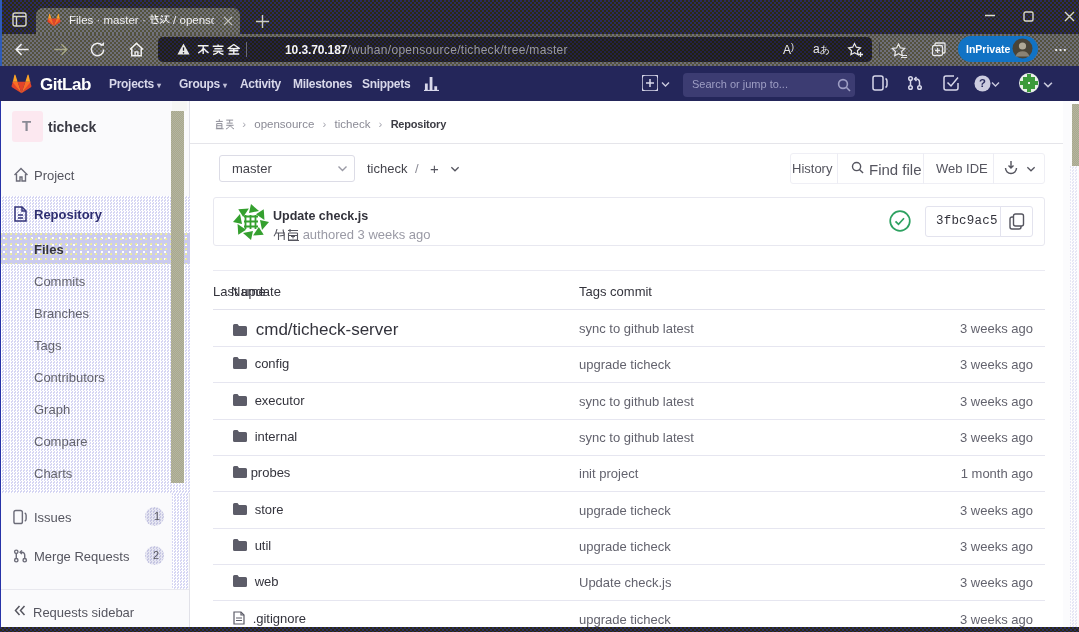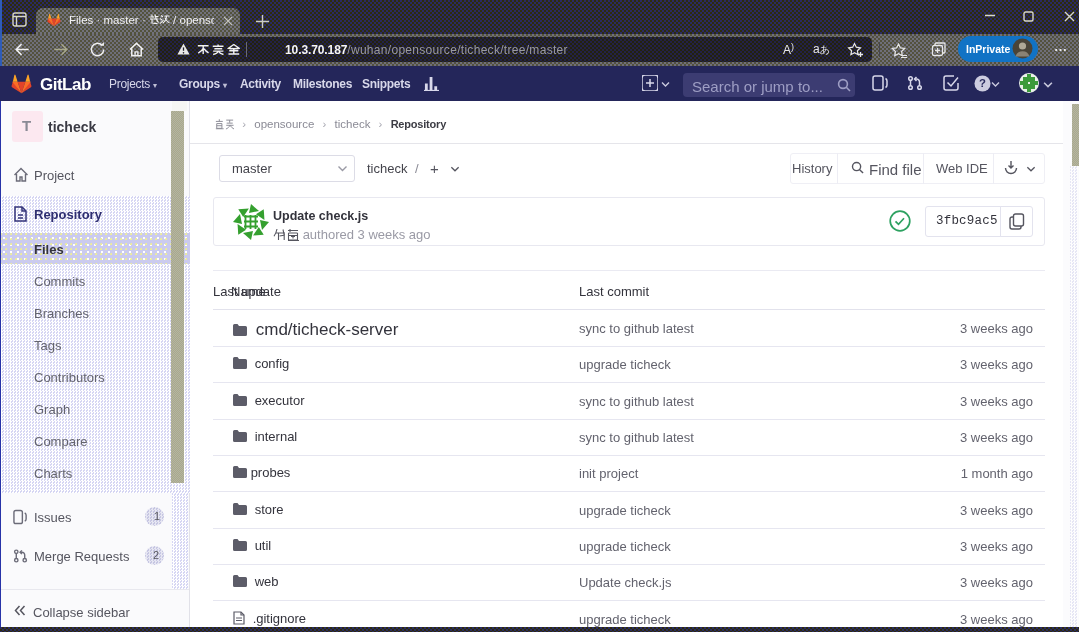--- a/index.html
+++ b/index.html
@@ -159,21 +159,21 @@
 <div class="abs" style="left:0;top:66px;width:1079px;height:35px;background:#24265a;"></div>
 <div class="abs" style="left:11px;top:74px;">
     <svg width="21" height="20" viewBox="0 0 36 34">
 <path fill="#e24329" d="M18 33L11.3 13h13.4z"></path>
       <path fill="#e24329" d="M3.2 13L1 20a2.1 2.1 0 00.8 2.4L18 33zM32.8 13L35 20a2.1 2.1 0 01-.8 2.4L18 33z"></path>
 <path fill="#fc6d26" d="M18 33L24.7 13h9.4zM18 33L11.3 13H1.9z"></path>
 <path fill="#fca326" d="M3.2 13L5.8 1.5a1 1 0 011.9 0L11.3 13zM32.8 13L30.2 1.5a1 1 0 00-1.9 0L24.7 13z"></path>
     </svg>
   </div>
 <div class="abs" style="left:40px;top:75px;color:#fff;font-size:17px;font-weight:bold;letter-spacing:-.5px;">GitLab</div>
-<div class="abs" style="left:109px;top:77px;color:#d8d8ea;font-size:12px;font-weight:normal;letter-spacing:-.3px;text-align:right;">Projects <span style="font-size:8px;opacity:.85;">▾</span></div>
+<div class="abs" style="left:109px;top:77px;color:#d8d8ea;font-size:12px;font-weight:bold;letter-spacing:-.3px;text-align:right;">Projects <span style="font-size:8px;opacity:.85;">▾</span></div>
 <div class="abs" style="left:179px;top:77px;color:#d8d8ea;font-size:12px;font-weight:bold;letter-spacing:-.3px;">Groups <span style="font-size:8px;opacity:.85;">▾</span></div>
 <div class="abs" style="left:240px;top:77px;color:#d8d8ea;font-size:12px;font-weight:bold;letter-spacing:-.3px;">Activity</div>
 <div class="abs" style="left:293px;top:77px;color:#d8d8ea;font-size:12px;font-weight:bold;letter-spacing:-.3px;">Milestones</div>
 <div class="abs" style="left:362px;top:77px;color:#d8d8ea;font-size:12px;font-weight:bold;letter-spacing:-.3px;">Snippets</div>
 <div class="abs" style="left:424px;top:76px;">
     <svg width="15" height="15" viewBox="0 0 16 16">
       <path d="M1 15V8h3v7zM6 15V1h3v14zM11 15v-4h3v4z" fill="#d8d8ea"></path>
       <path d="M0 15.4h16" stroke="#d8d8ea" stroke-width="1.2"></path>
     </svg>
   </div>
@@ -183,21 +183,21 @@
       <rect x="0" y="0" width="16" height="16" rx="3" fill="none" stroke="#d8d8ea" stroke-width="1.5"></rect>
       <path d="M8 4v8M4 8h8" stroke="#d8d8ea" stroke-width="1.5"></path>
     </svg>
   </div>
 <div class="abs" style="left:661px;top:81px;">
     <svg width="9" height="7" viewBox="0 0 9 7">
       <path d="M1 1.5l3.5 3.5L8 1.5" fill="none" stroke="#c8c8dc" stroke-width="1.4"></path>
     </svg>
   </div>
 <div class="abs" style="left:683px;top:73px;width:172px;height:24px;border-radius:4px;background:#3c3c72;"></div>
-<div class="abs" style="left:692px;top:78px;color:#9e9ec4;font-size:15px;">Search or jump to...</div>
+<div class="abs" style="left:692px;top:78px;color:#9e9ec4;font-size:11px;">Search or jump to...</div>
 <div class="abs" style="left:837px;top:78px;">
     <svg width="14" height="14" viewBox="0 0 14 14">
       <circle cx="6" cy="6" r="4.4" fill="none" stroke="#9e9ec4" stroke-width="1.6"></circle>
       <path d="M9.3 9.3L13 13" stroke="#9e9ec4" stroke-width="1.6"></path>
     </svg>
   </div>
 <div class="abs" style="left:872px;top:75px;">
     <svg width="16" height="16" viewBox="0 0 16 16">
       <g fill="none" stroke="#d8d8ea" stroke-width="1.5">
         <rect x="1" y="1" width="10" height="14" rx="2"></rect>
@@ -314,21 +314,21 @@
 <div class="abs" style="left:34px;top:549px;color:#55555f;font-size:13px;">Merge Requests</div>
 <div class="abs" style="left:145px;top:546px;width:19px;height:19px;border-radius:10px;background:repeating-conic-gradient(#e6e6f2 0% 25%,#c6c6e2 25% 50%) 0 0/3px 3px;"></div>
 <div class="abs" style="left:153px;top:549px;color:#55555f;font-size:11px;">2</div>
 
 <div class="abs" style="left:0;top:589px;width:189px;height:1px;background:#e8e8ee;"></div>
 <div class="abs" style="left:14px;top:605px;">
     <svg width="12" height="11" viewBox="0 0 12 11">
       <path d="M5.5 1L1.5 5.5 5.5 10M10.5 1L6.5 5.5 10.5 10" fill="none" stroke="#55555f" stroke-width="1.5"></path>
     </svg>
   </div>
-<div class="abs" style="left:33px;top:605px;color:#55555f;font-size:13px;">Collapse sidebar</div>
+<div class="abs" style="left:33px;top:605px;color:#55555f;font-size:13px;">Requests sidebar</div>
 
 <div class="abs" style="left:172px;top:101px;width:15px;height:10px;background:#f6f6f4;"></div>
 <div class="abs lav" style="left:172px;top:493px;width:16px;height:96px;"></div>
 <div class="abs olive" style="left:171px;top:111px;width:13px;height:372px;"></div>
 
 <div class="abs" style="left:215px;top:118px;color:#8a8a95;font-size:11.5px;">
   <svg width="19" height="12" viewBox="0 0 22 13" style="display:inline-block;vertical-align:-2px;">
       <g stroke="#8a8a95" stroke-width="1.1" fill="none">
         <path d="M1 3.5h8M5 1v2.5M2 6h6M2 8.5h6M2 6v5.5h6V6M1 12h9"></path>
         <path d="M13 2h8M17 2v3M13.5 5.5h7M13 8h8.5M17.2 8c-.6 2-2.5 3.5-4.5 4.3M17.4 8c1 1.8 2.8 3.4 4.6 4.3"></path>
@@ -420,21 +420,21 @@
     <svg width="16" height="17" viewBox="0 0 16 17">
       <g fill="none" stroke="#55555f" stroke-width="1.4">
         <rect x="4.5" y="1" width="10" height="12" rx="2"></rect>
         <path d="M4.5 4H3a2 2 0 00-2 2v8a2 2 0 002 2h7a2 2 0 002-2v-1"></path>
       </g>
     </svg>
   </div>
 
 <div class="abs" style="left:213px;top:270px;width:832px;height:1px;background:#eaeaf2;"></div>
 <div class="abs" style="left:231px;top:284px;color:#33333c;font-size:13px;">Name</div>
-<div class="abs" style="left:579px;top:284px;color:#33333c;font-size:13px;">Last commit</div>
+<div class="abs" style="left:579px;top:284px;color:#33333c;font-size:13px;">Tags commit</div>
 <div class="abs" style="left:213px;top:284px;width:820px;color:#33333c;font-size:13px;">Last update</div>
 <div class="abs" style="left:213px;top:309px;width:832px;height:1px;background:#e2e2ec;"></div>
 <div id="rows">
     <div class="abs" style="left:233px;top:320px;font-size:17px;color:#33333c;"><svg width="14" height="12" viewBox="0 0 14 12" style="display:inline-block;vertical-align:-1px;">
         <path d="M0 1.5A1.5 1.5 0 011.5 0h3l1.5 2h6.5A1.5 1.5 0 0114 3.5v7a1.5 1.5 0 01-1.5 1.5h-11A1.5 1.5 0 010 10.5z" fill="#5c5c68"></path>
       </svg> <span style="margin-left:4px;">cmd/ticheck-server</span></div>
     <div class="abs" style="left:579px;top:321px;font-size:13px;color:#63636e;">sync to github latest</div>
     <div class="abs" style="left:213px;top:321px;width:820px;text-align:right;font-size:13px;color:#63636e;">3 weeks ago</div>
     <div class="abs" style="left:213px;top:346px;width:832px;height:1px;background:#e6e6f0;"></div>
     <div class="abs" style="left:233px;top:356.35px;font-size:13px;color:#33333c;"><svg width="14" height="12" viewBox="0 0 14 12" style="display:inline-block;vertical-align:-1px;">

